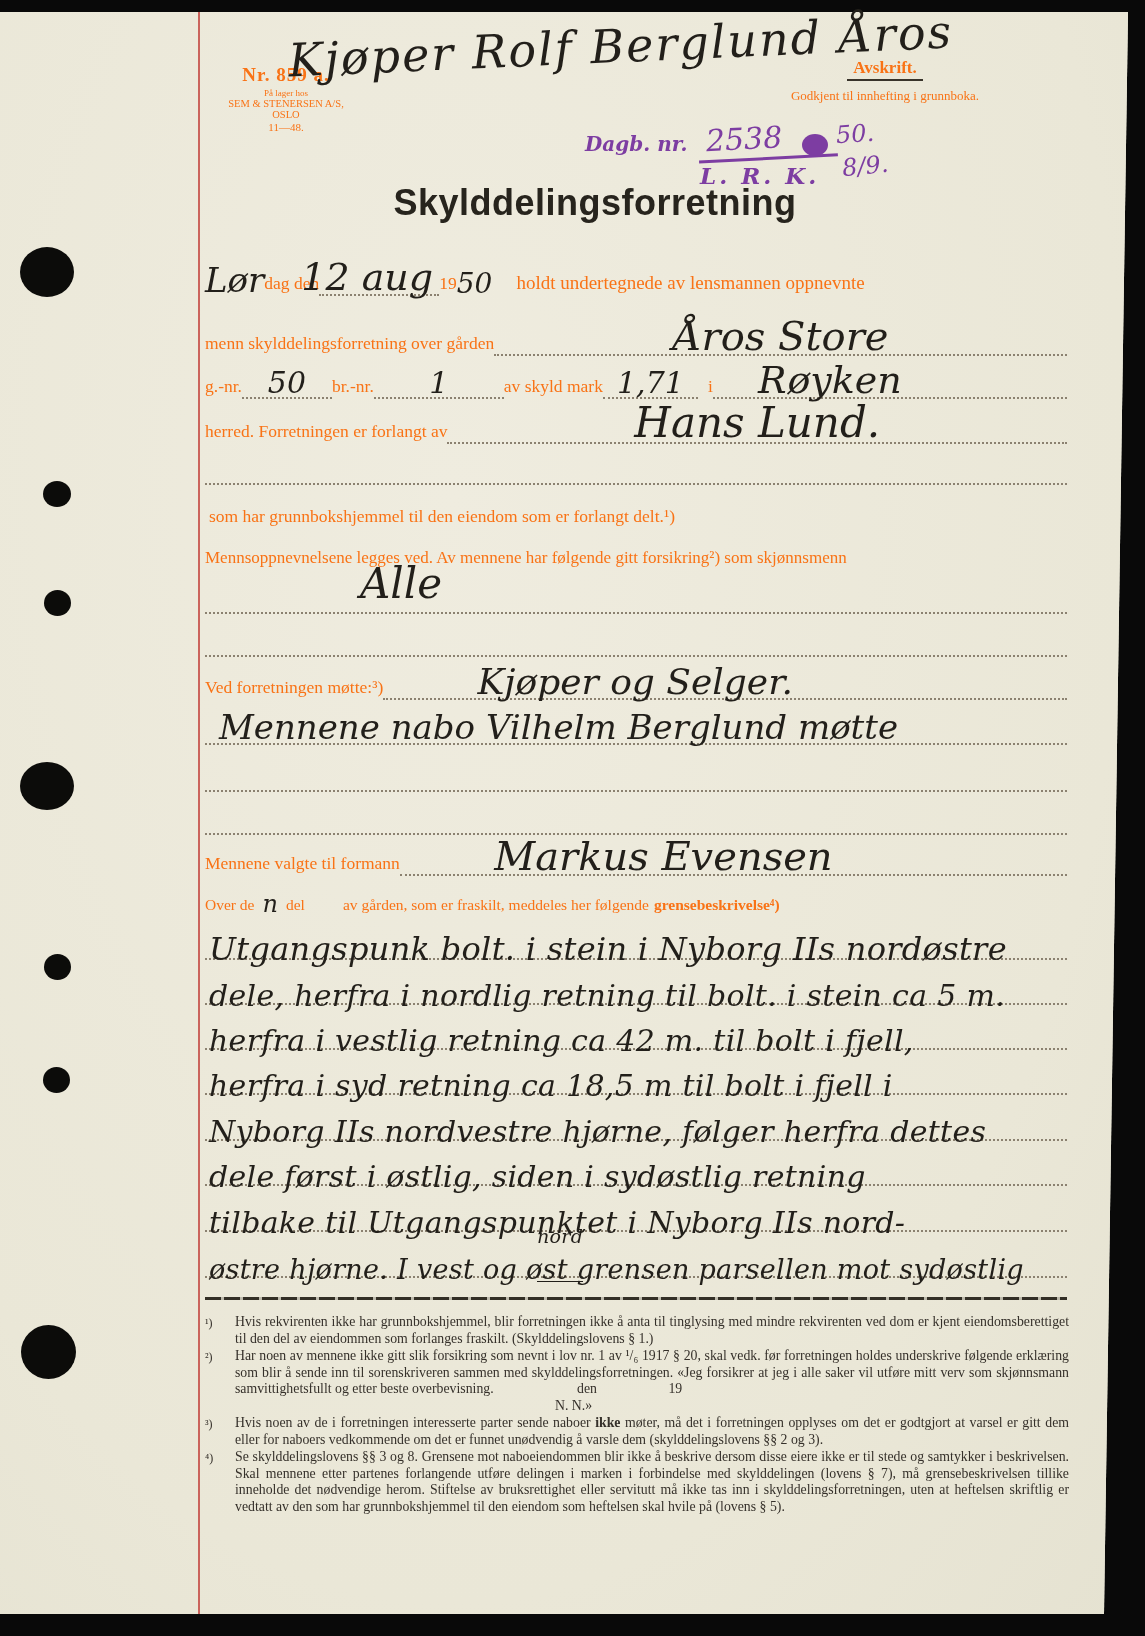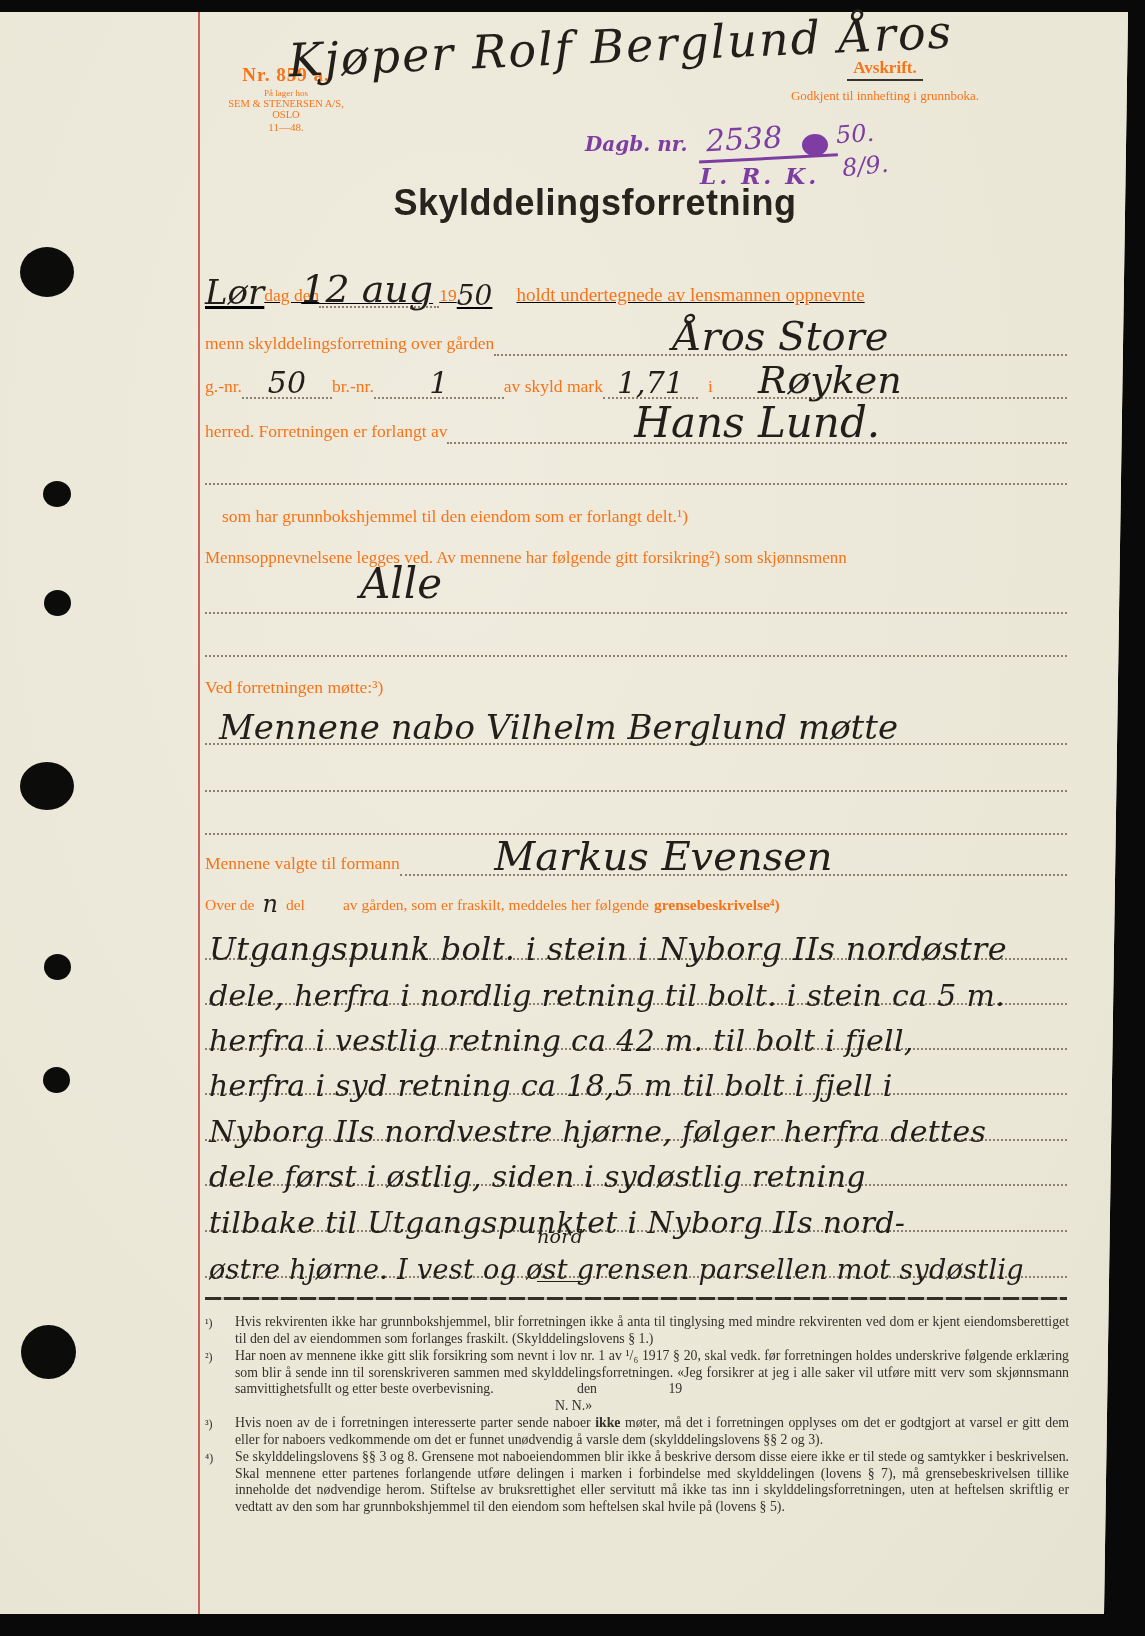--- a/index.html
+++ b/index.html
@@ -58,21 +58,21 @@
     <span class="stamp-ink" style="position:absolute;left:168px;top:2px;font-size:30px;border-bottom:3px solid #7d3da2;padding:0 55px 2px 8px;transform:rotate(-3deg);">2538</span>
     <span style="position:absolute;left:272px;top:16px;width:26px;height:22px;background:#7d3da2;border-radius:50%;"></span>
     <span class="stamp-ink" style="position:absolute;left:306px;top:2px;font-size:24px;transform:rotate(-4deg);">50.</span>
     <span class="stamp-ink" style="position:absolute;left:312px;top:34px;font-size:24px;transform:rotate(-6deg);">8/9.</span>
     <span class="stamp-ink" style="position:absolute;left:170px;top:44px;font-size:23px;font-weight:bold;letter-spacing:3px;">L. R. K.</span>
   </div>
 
   <div style="position:absolute;left:270px;top:182px;width:650px;text-align:center;
               font-family:'Liberation Sans',sans-serif;font-weight:700;font-size:36px;color:#27241d;letter-spacing:.5px;">Skylddelingsforretning</div>
 
-  <div class="row" style="top:262px;height:46px;text-decoration:underline;">
+  <div class="row" style="top:250px;height:46px;">
     <span class="hw" style="font-size:34px;">Lør</span>
     <span class="p">dag den</span>
     <span class="fill" style="max-width:120px;">
       <span class="hw" style="font-size:38px;position:relative;left:-18px;">12 aug</span>
     </span>
     <span class="p">19</span>
     <span class="hw" style="font-size:28px;">50</span>
     <span class="p" style="margin-left:24px;flex:1;font-size:19px;">holdt undertegnede av lensmannen oppnevnte</span>
   </div>
 
@@ -104,31 +104,34 @@
 
   <div class="row" style="top:396px;height:48px;">
     <span class="p">herred.   Forretningen er forlangt av</span>
     <span class="fill">
       <span class="hw" style="font-size:42px;">Hans Lund.</span>
     </span>
   </div>
 
   <div class="dotted-rule" style="top:483px;"></div>
 
-  <div class="p" style="position:absolute;left:222px;top:506px;font-size:17.5px;">som har grunnbokshjemmel til den eiendom som er forlangt delt.¹)</div>
+  <div class="p" style="position:absolute;left:209px;top:506px;font-size:17.5px;">som har grunnbokshjemmel til den eiendom som er forlangt delt.¹)</div>
 
   <div class="p" style="position:absolute;left:205px;top:548px;font-size:17px;">Mennsoppnevnelsene legges ved. Av mennene har følgende gitt forsikring²) som skjønnsmenn</div>
 
   <div class="dotted-rule" style="top:612px;"></div>
   <div class="hw" style="position:absolute;left:360px;top:565px;font-size:42px;">Alle</div>
 
   <div class="dotted-rule" style="top:655px;"></div>
 
   <div class="row" style="top:654px;height:46px;">
     <span class="p">Ved forretningen møtte:³)</span>
+    <span class="fill">
+      <span class="hw" style="font-size:36px;position:relative;left:-90px;">Kjøper og Selger.</span>
+    </span>
   </div>
 
   <div class="row" style="top:699px;height:46px;">
     <span class="fill" style="text-align:left;">
       <span class="hw" style="font-size:34px;padding-left:14px;">Mennene nabo Vilhelm Berglund møtte</span>
     </span>
   </div>
 
   <div class="dotted-rule" style="top:790px;"></div>
   <div class="dotted-rule" style="top:833px;"></div>

